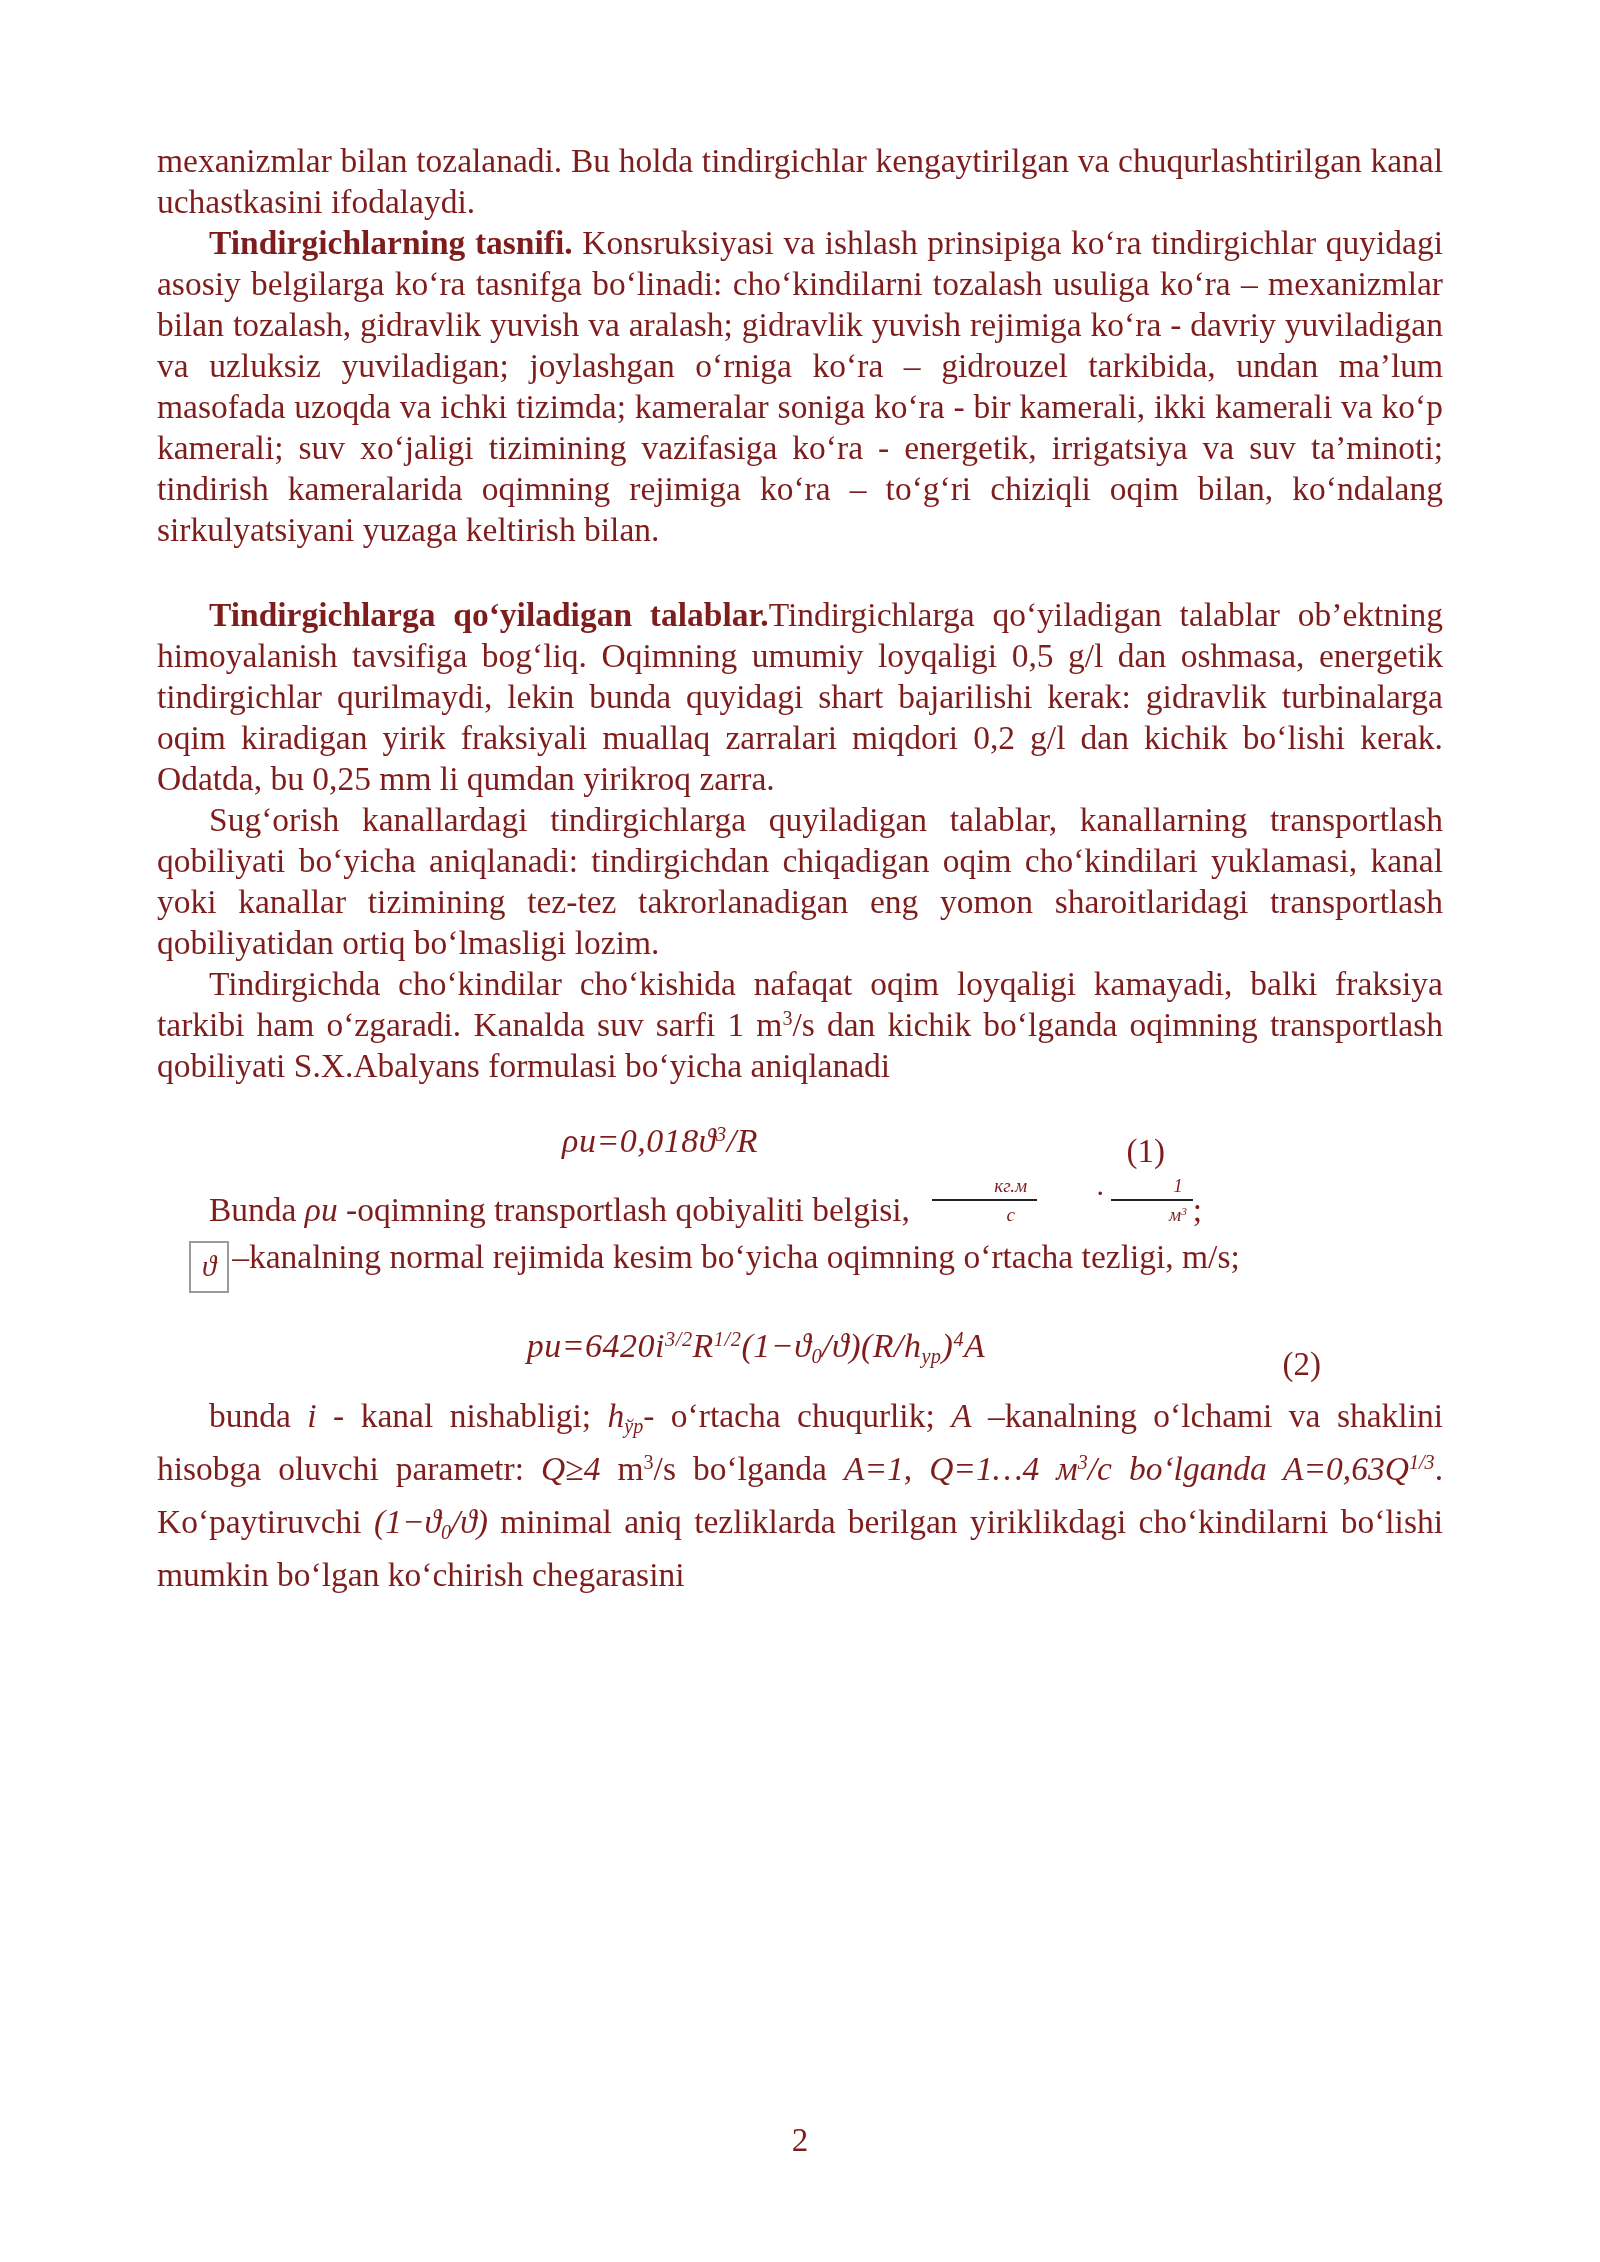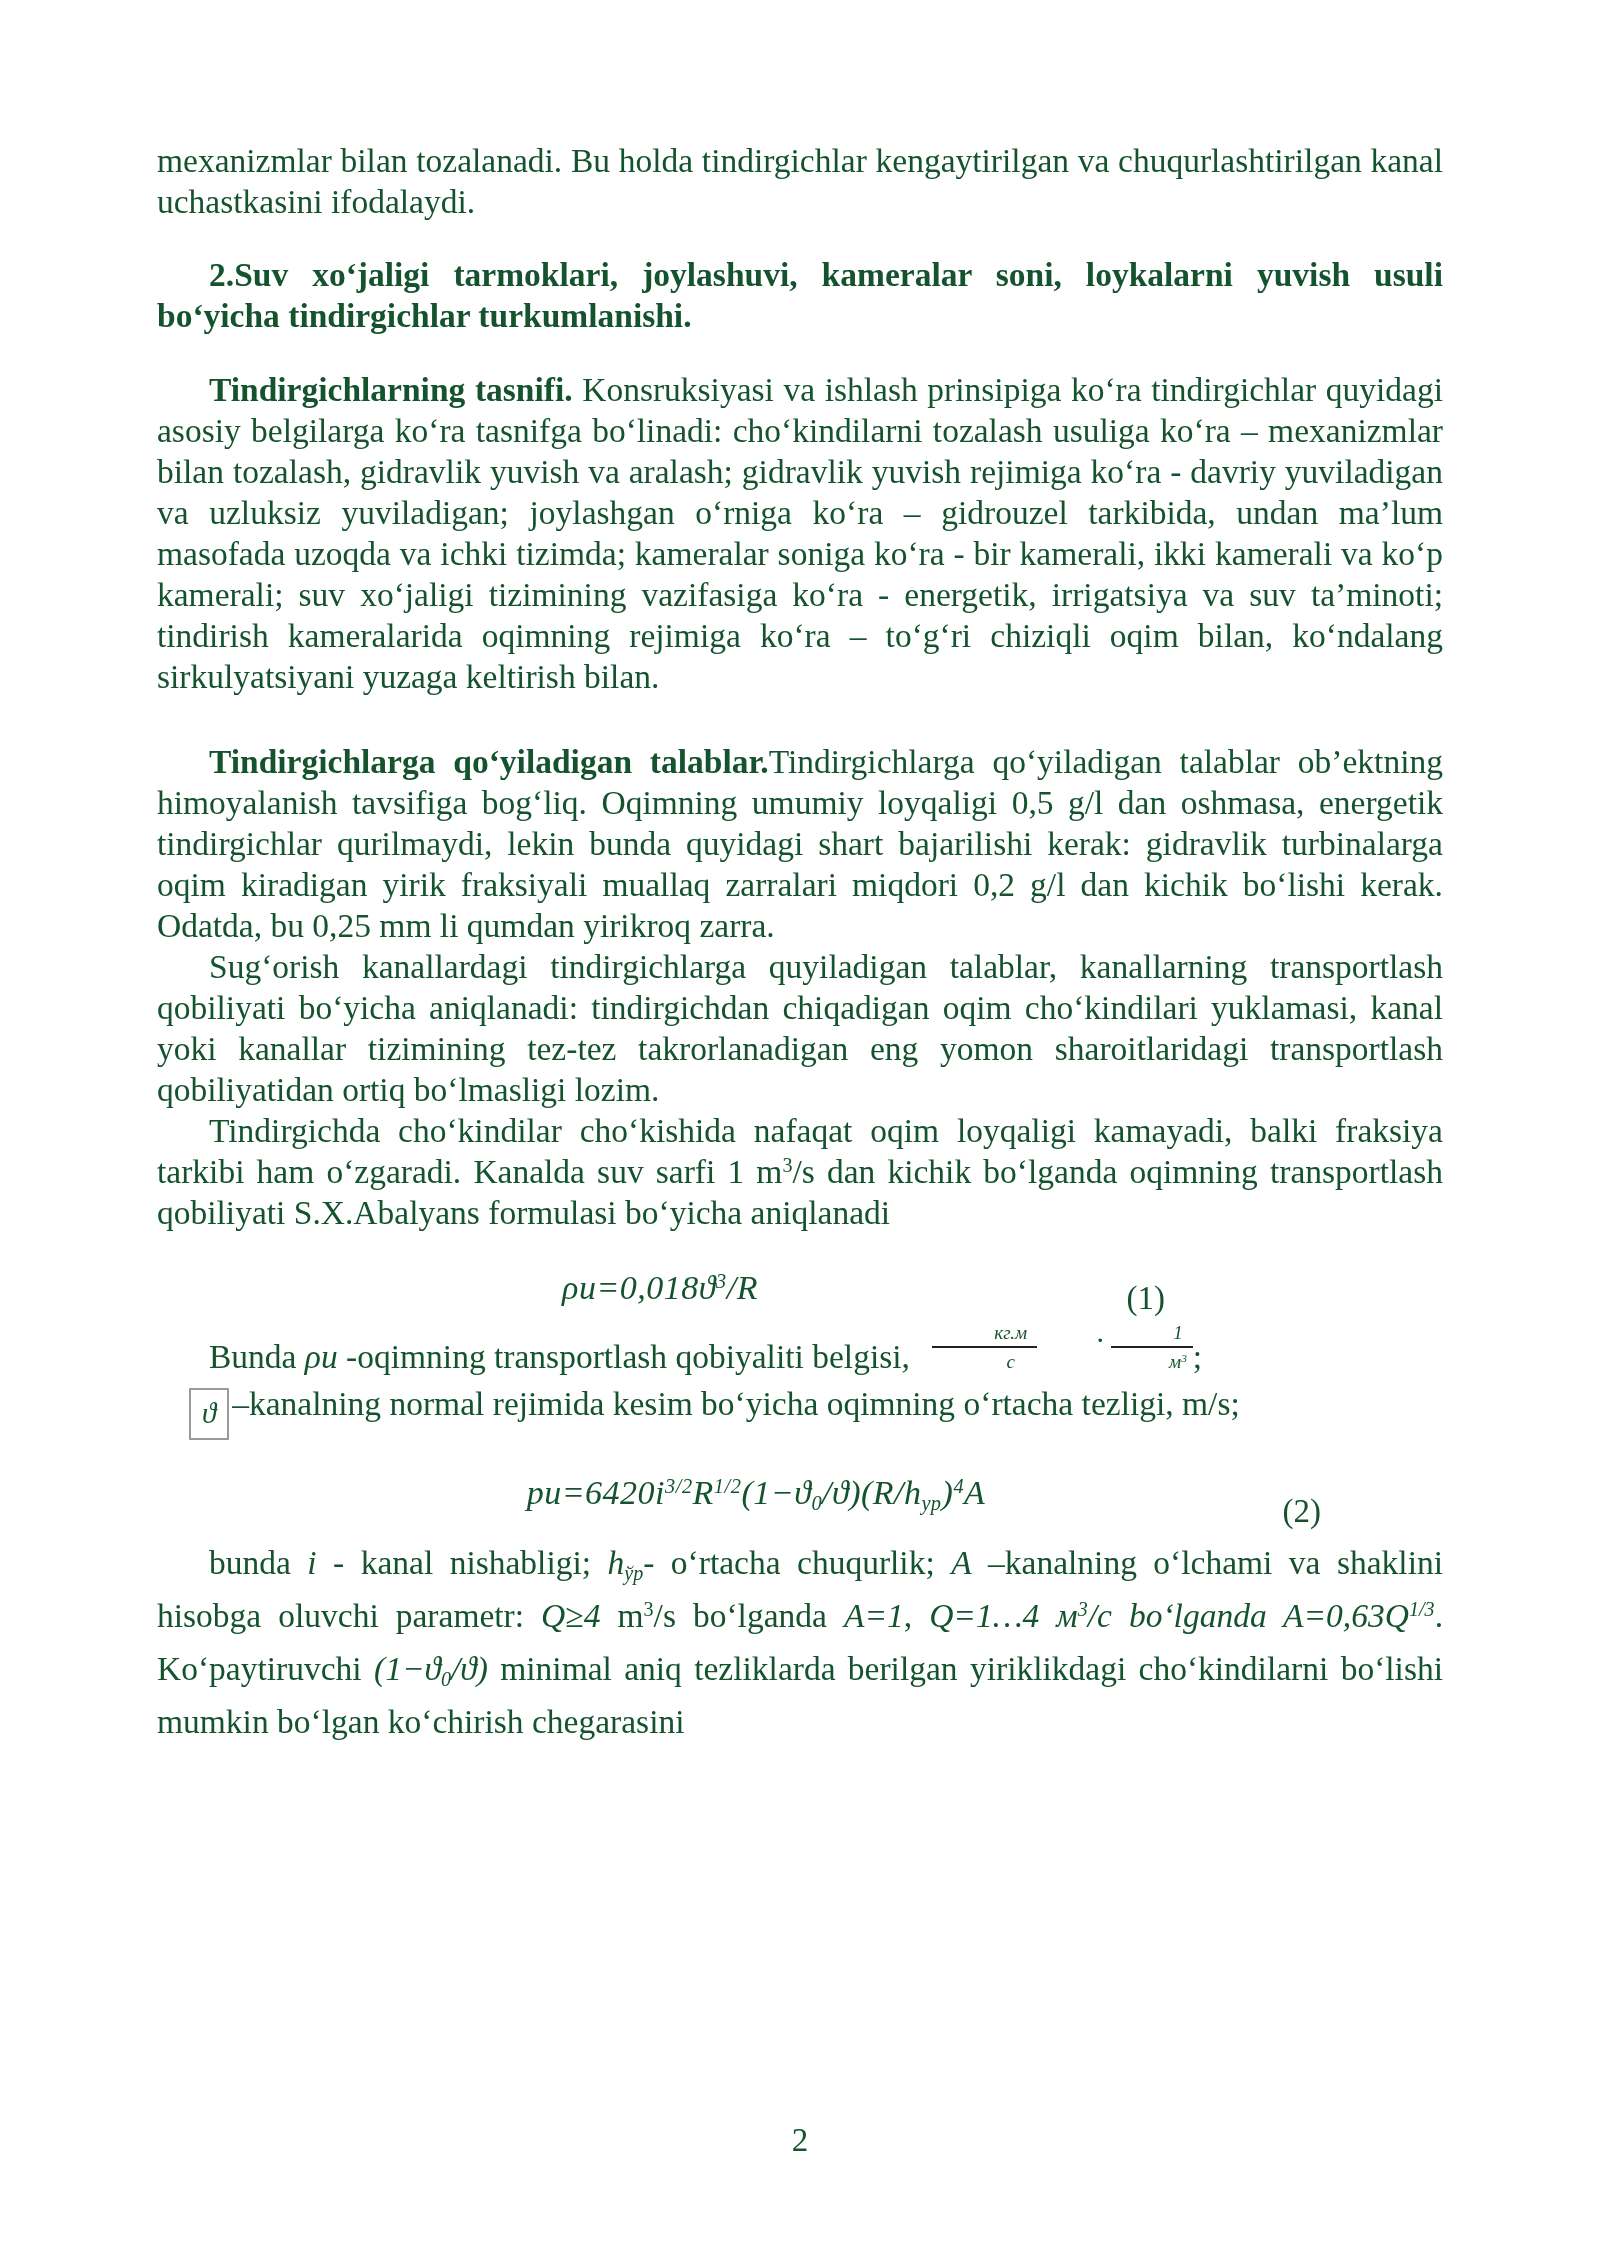--- a/index.html
+++ b/index.html
@@ -1,20 +1,20 @@
 <!DOCTYPE html>
 <html><head>
 <meta charset="utf-8">
 <style>
   html,body { margin:0; padding:0; background:#e8e8e8; }
   .page {
     width:1600px; height:2262px;
     margin:0 auto;
     background:#ffffff;
-    color:#14532d;
+    color:#7f1d1d;
     font-family:"Liberation Serif","DejaVu Serif",serif;
     box-sizing:border-box;
     padding:140px 157px 0 157px;
     position:relative;
     overflow:hidden;
   }
   p { margin:0; font-size:33.5px; line-height:41px; text-align:justify; }
   .ind { text-indent:52px; }
   .heading {
     font-size:33.5px; line-height:41px; font-weight:700;
@@ -73,21 +73,20 @@
     text-align:center; font-size:33px;
   }
 </style>
 </head>
 <body>
 
 <div class="page">
 
   <p>mexanizmlar bilan tozalanadi. Bu holda tindirgichlar kengaytirilgan  va chuqurlashtirilgan kanal uchastkasini ifodalaydi.</p>
 
-  <p class="heading">2.Suv xo‘jaligi tarmoklari, joylashuvi, kameralar soni, loykalarni yuvish usuli bo‘yicha tindirgichlar turkumlanishi.</p>
 
   <p class="ind"><span class="b">Tindirgichlarning tasnifi.</span><span>  Konsruksiyasi va ishlash prinsipiga ko‘ra tindirgichlar quyidagi asosiy belgilarga ko‘ra tasnifga bo‘linadi: </span><span class="it">cho‘kindilarni tozalash usuliga ko‘ra</span><span> – mexanizmlar bilan tozalash, gidravlik yuvish va aralash; </span><span class="it">gidravlik yuvish rejimiga ko‘ra</span><span> - davriy yuviladigan va uzluksiz yuviladigan; </span><span class="it">joylashgan o‘rniga ko‘ra</span><span> – gidrouzel tarkibida, undan ma’lum masofada uzoqda va ichki tizimda; </span><span class="it">kameralar soniga ko‘ra</span><span> - bir kamerali, ikki kamerali va ko‘p kamerali; </span><span class="it">suv xo‘jaligi tizimining vazifasiga ko‘ra</span><span> - energetik, irrigatsiya va suv ta’minoti; </span><span class="it">tindirish kameralarida oqimning rejimiga ko‘ra</span><span> – to‘g‘ri chiziqli oqim bilan, ko‘ndalang sirkulyatsiyani yuzaga keltirish bilan.</span></p>
 
   <p class="ind mt44"><span class="b">Tindirgichlarga qo‘yiladigan talablar.</span><span>Tindirgichlarga qo‘yiladigan talablar ob’ektning himoyalanish tavsifiga bog‘liq. Oqimning umumiy loyqaligi 0,5 g/l dan oshmasa, energetik tindirgichlar qurilmaydi, lekin bunda quyidagi shart bajarilishi kerak: gidravlik turbinalarga oqim kiradigan yirik fraksiyali  muallaq zarralari miqdori 0,2 g/l dan kichik bo‘lishi kerak. Odatda, bu 0,25 mm li qumdan yirikroq zarra.</span></p>
 
   <p class="ind">Sug‘orish kanallardagi tindirgichlarga quyiladigan talablar, kanallarning transportlash qobiliyati bo‘yicha aniqlanadi: tindirgichdan chiqadigan oqim cho‘kindilari yuklamasi, kanal yoki kanallar tizimining tez-tez takrorlanadigan eng yomon sharoitlaridagi transportlash qobiliyatidan ortiq bo‘lmasligi lozim.</p>
 
   <p class="ind"><span>Tindirgichda cho‘kindilar cho‘kishida nafaqat oqim loyqaligi kamayadi, balki fraksiya tarkibi ham o‘zgaradi. Kanalda suv sarfi 1 m</span><sup class="t">3</sup><span>/s dan kichik bo‘lganda oqimning transportlash qobiliyati S.X.Abalyans formulasi bo‘yicha aniqlanadi</span></p>
 
   <div class="formula-row f1">

